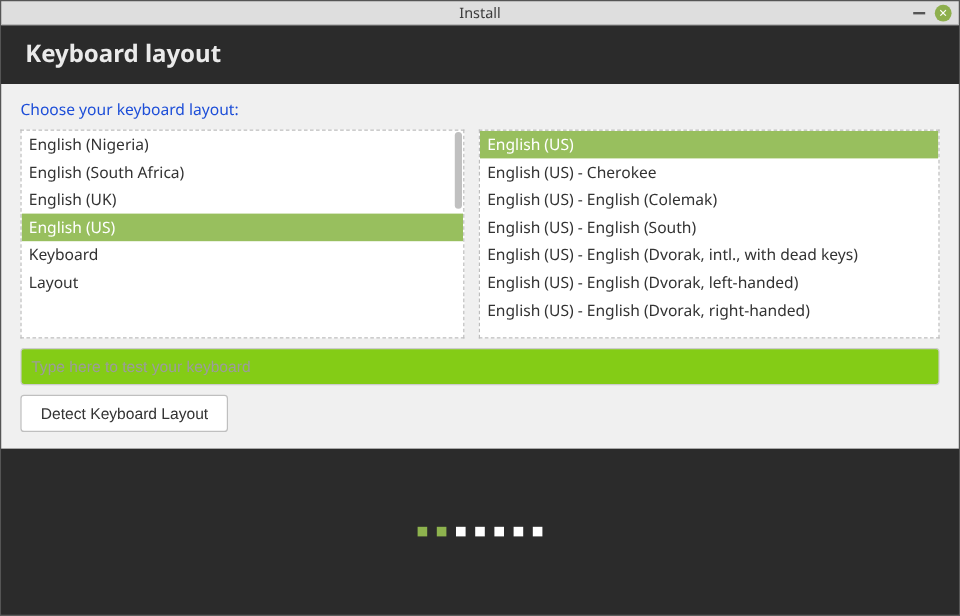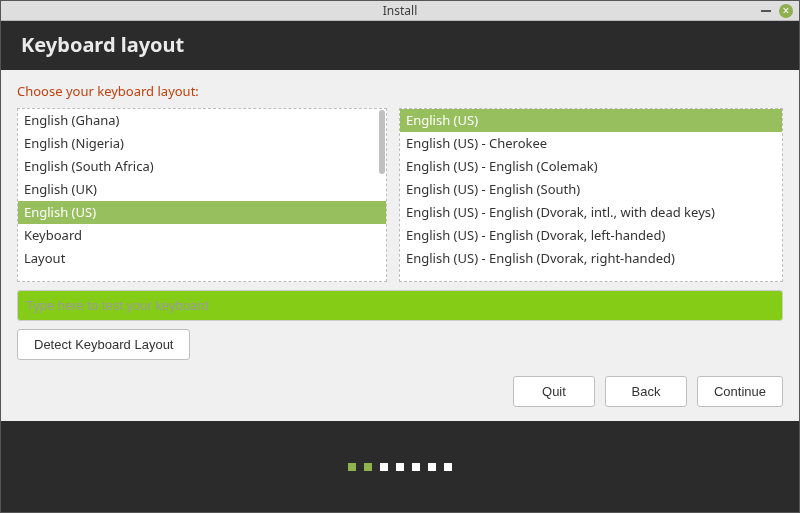--- a/index.html
+++ b/index.html
@@ -73,21 +73,21 @@
   }
   .content {
     background: #f0f0f0;
     padding: 12px 16px 14px 16px;
     display: flex;
     flex-direction: column;
     gap: 8px;
   }
   .prompt {
     font-size: 13px;
-    color: #c2410c;
+    color: #1d4ed8;
   }
   .lists {
     display: flex;
     gap: 12px;
   }
   .listbox {
     border: 1px dashed #bdbdbd;
     background: #fff;
     height: 174px;
     overflow: hidden;
@@ -181,21 +181,20 @@
   </div>
 
   <div class="content">
     <div class="prompt">Choose your keyboard layout:</div>
 
     <div class="lists">
       <div class="listbox listbox-left" id="left-list">
         <div class="scrollbar-track">
           <div class="scrollbar-thumb" style="top:0; height:64px;"></div>
         </div>
-      <div class="list-item">English (Ghana)</div>
           <div class="list-item">English (Nigeria)</div>
           <div class="list-item">English (South Africa)</div>
           <div class="list-item">English (UK)</div>
           <div class="list-item selected">English (US)</div>
           <div class="list-item">Keyboard</div>
           <div class="list-item">Layout</div>
         </div>
       <div class="listbox listbox-right" id="right-list">
           <div class="list-item selected">English (US)</div>
           <div class="list-item">English (US) - Cherokee</div>
@@ -206,25 +205,20 @@
           <div class="list-item">English (US) - English (Dvorak, right-handed)</div>
         </div>
     </div>
 
     <input class="test-input" type="text" placeholder="Type here to test your keyboard" style="">
 
     <div class="detect-row">
       <button class="btn">Detect Keyboard Layout</button>
     </div>
 
-    <div class="actions">
-      <button class="btn">Quit</button>
-      <button class="btn">Back</button>
-      <button class="btn" style="position:relative;">Continue</button>
-    </div>
   </div>
 
   <div class="footer" id="dots">
       <div class="dot done"></div>
       <div class="dot done"></div>
       <div class="dot todo"></div>
       <div class="dot todo"></div>
       <div class="dot todo"></div>
       <div class="dot todo"></div>
       <div class="dot todo"></div>

